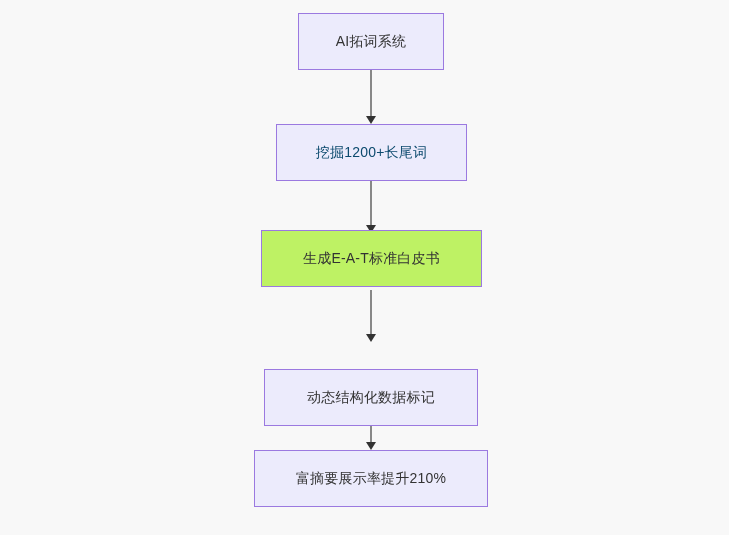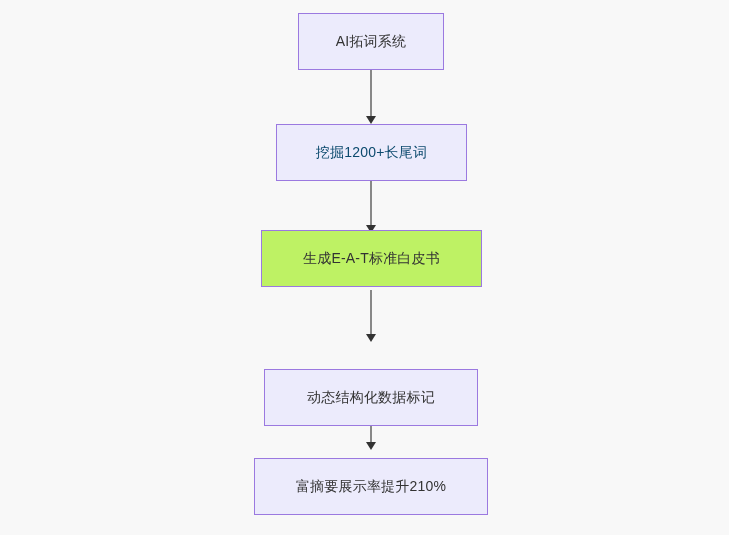--- a/index.html
+++ b/index.html
@@ -77,15 +77,15 @@
   </div>
   <div class="connector" style="left: 371px; top: 399px; height: 51px;">
     <div class="line" style="height: 44px; background: rgb(136, 136, 136);"></div>
     <div class="arrowhead" style="top: 43px; border-top-color: rgb(51, 51, 51);"></div>
   </div>
 
   <div class="node" style="left: 298px; top: 13px; width: 146px; height: 57px; background: rgb(236, 235, 252); border-color: rgb(155, 121, 224); color: rgb(51, 51, 51);">AI拓词系统</div>
   <div class="node" style="left: 276px; top: 124px; width: 191px; height: 57px; background: rgb(236, 235, 252); border-color: rgb(155, 121, 224); color: #0c4a6e;">挖掘1200+长尾词</div>
   <div class="node" style="left: 261px; top: 230px; width: 221px; height: 57px; background: #bef264; border-color: rgb(155, 121, 224); color: rgb(51, 51, 51);">生成E-A-T标准白皮书</div>
   <div class="node" style="left: 264px; top: 342px; width: 214px; height: 57px; background: rgb(236, 235, 252); border-color: rgb(155, 121, 224); color: rgb(51, 51, 51); margin-top: 27px;">动态结构化数据标记</div>
-  <div class="node" style="left: 254px; top: 450px; width: 234px; height: 57px; background: rgb(236, 235, 252); border-color: rgb(155, 121, 224); color: rgb(51, 51, 51); margin-top: 8px;">富摘要展示率提升210%</div>
+  <div class="node" style="left: 254px; top: 450px; width: 234px; height: 57px; background: rgb(236, 235, 252); border-color: rgb(155, 121, 224); color: rgb(51, 51, 51);">富摘要展示率提升210%</div>
 
 </div>
 
 </body></html>

